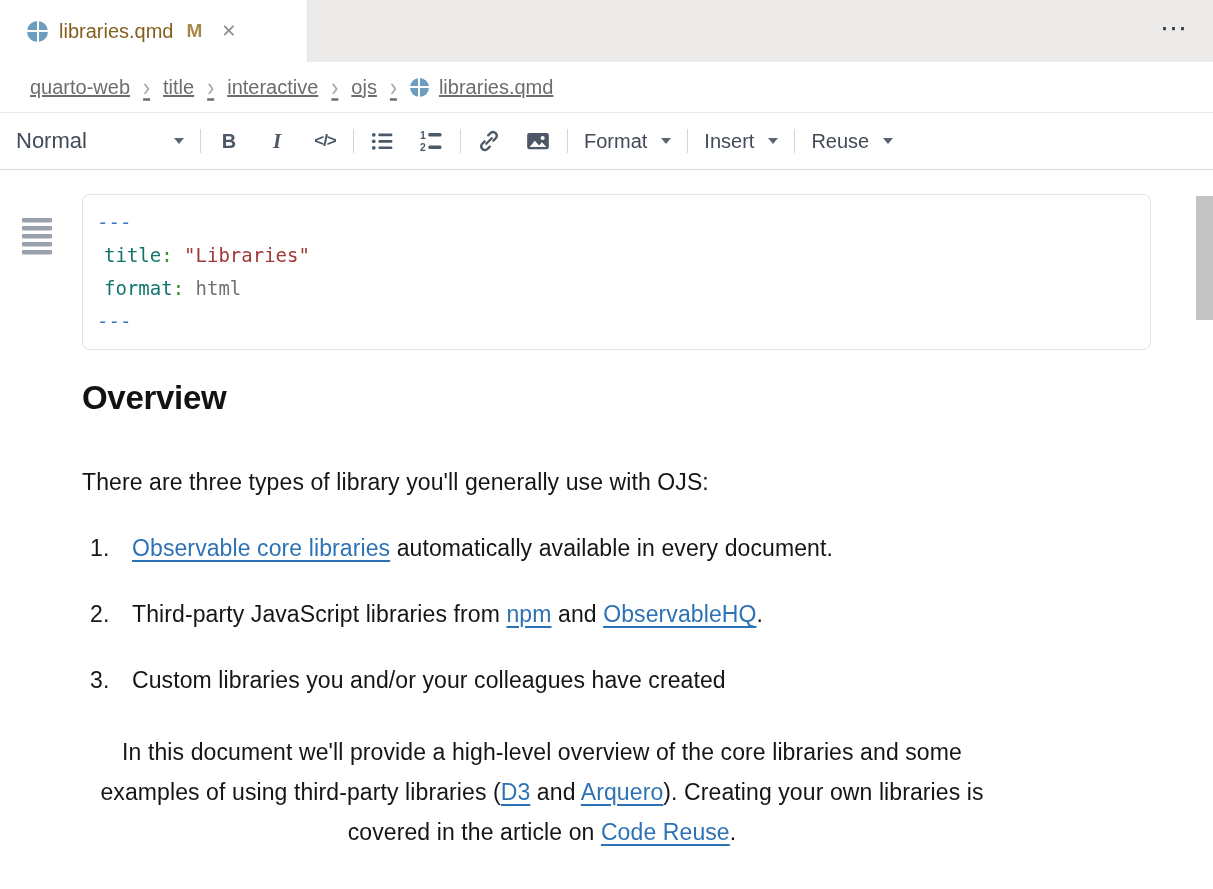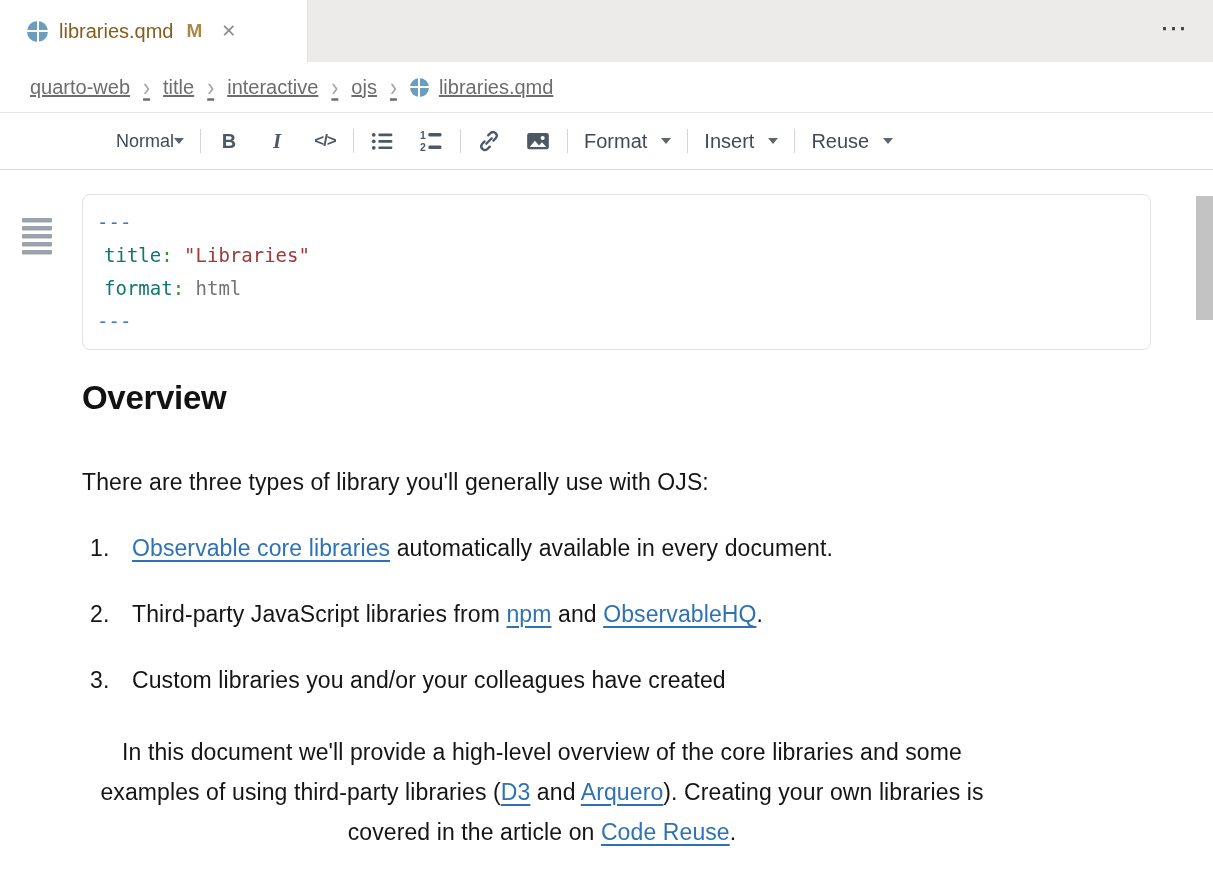--- a/index.html
+++ b/index.html
@@ -55,22 +55,22 @@
   
   .toolbar {
     height:57px; background:#ffffff;
     border-bottom:1px solid #d9d9d9;
     display:flex; align-items:center;
     padding-left:16px; color:#46505c;
   }
   .tb-sep { width:1px; height:24px; background:#d4d4d4; margin:0 16px; flex:none; }
   .tb-group { display:flex; align-items:center; gap:24px; }
   .style-select {
-    width:168px; display:flex; justify-content:flex-end; align-items:center;
-    font-size:18px; color:#414b57; cursor:pointer;
+    width:168px; display:flex; justify-content:space-between; align-items:center;
+    font-size:22px; color:#414b57; cursor:pointer;
   }
   .caret {
     width:0; height:0;
     border-left:5.5px solid transparent; border-right:5.5px solid transparent;
     border-top:6.5px solid #5b6470;
   }
   .tb-btn { display:flex; align-items:center; justify-content:center; min-width:24px; cursor:pointer; }
   .bold-label { font-weight:800; font-size:20px; color:#4d5866; }
   .italic-label { font-family:"Liberation Serif", serif; font-style:italic; font-weight:700; font-size:21px; color:#4d5866; }
   .code-label { font-weight:700; font-size:17px; letter-spacing:-1px; color:#4d5866; }

